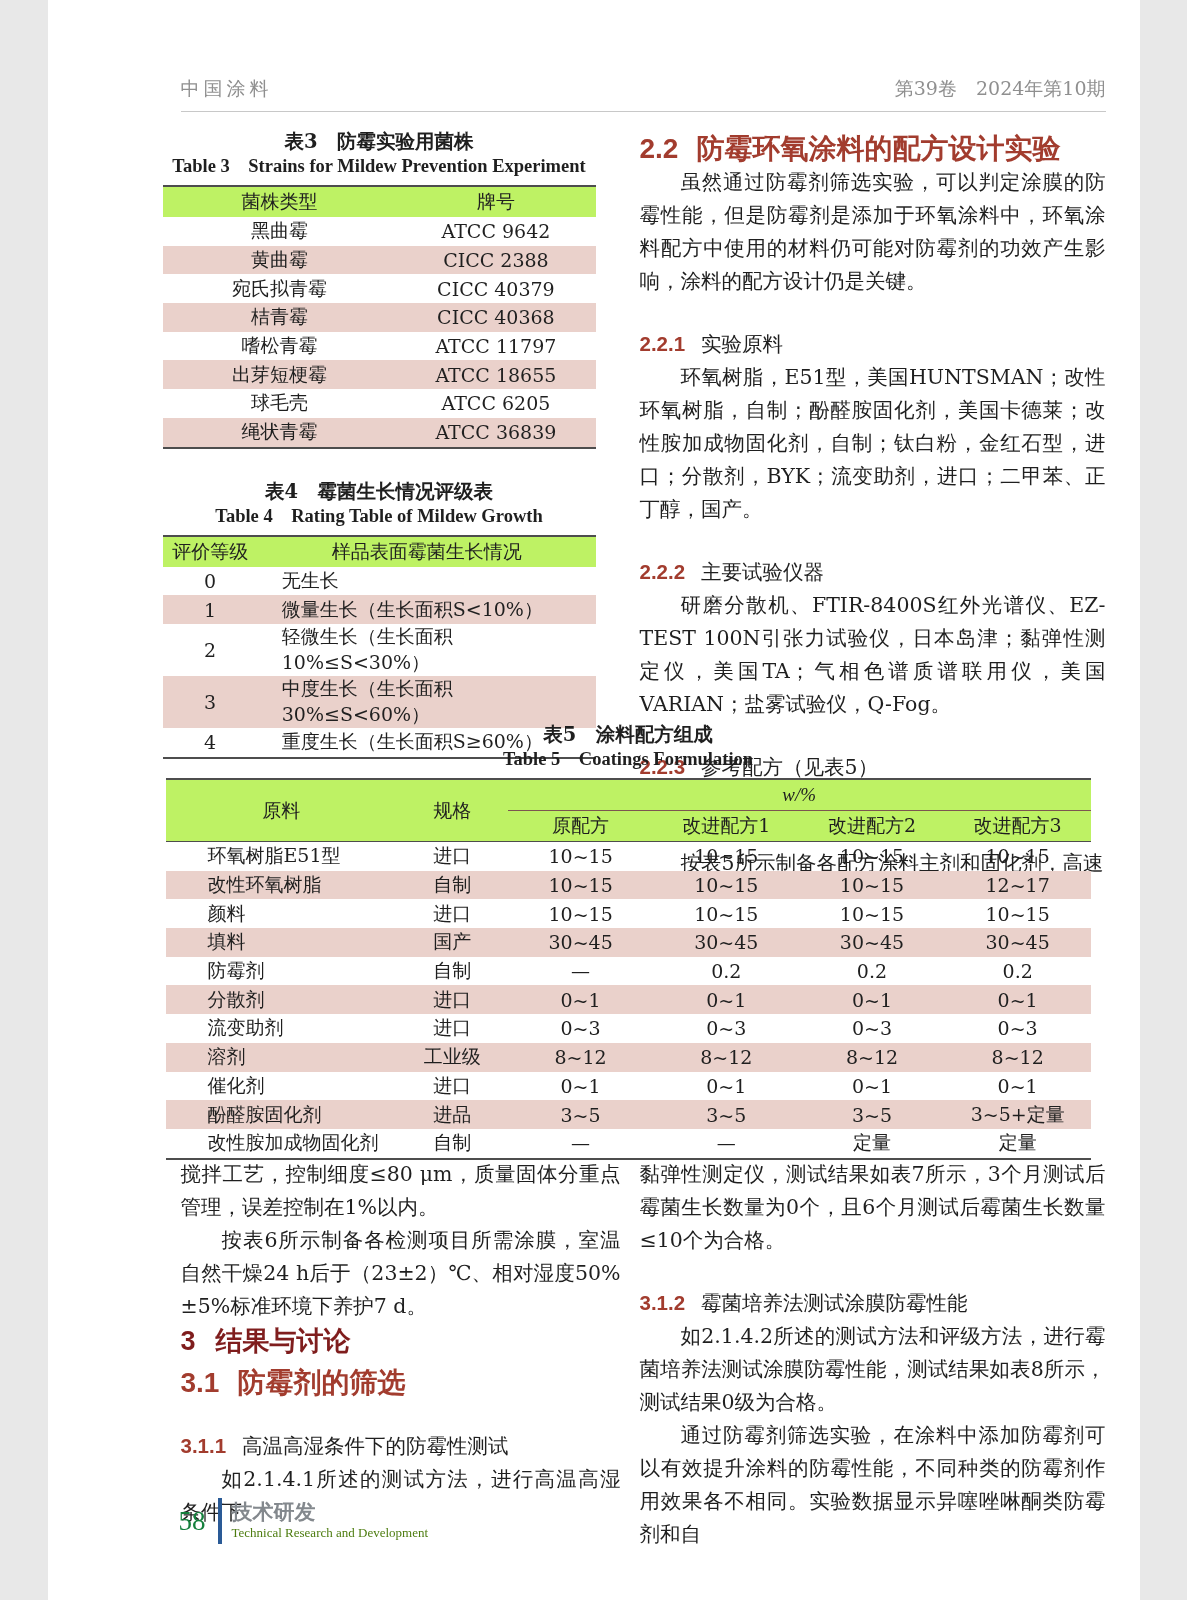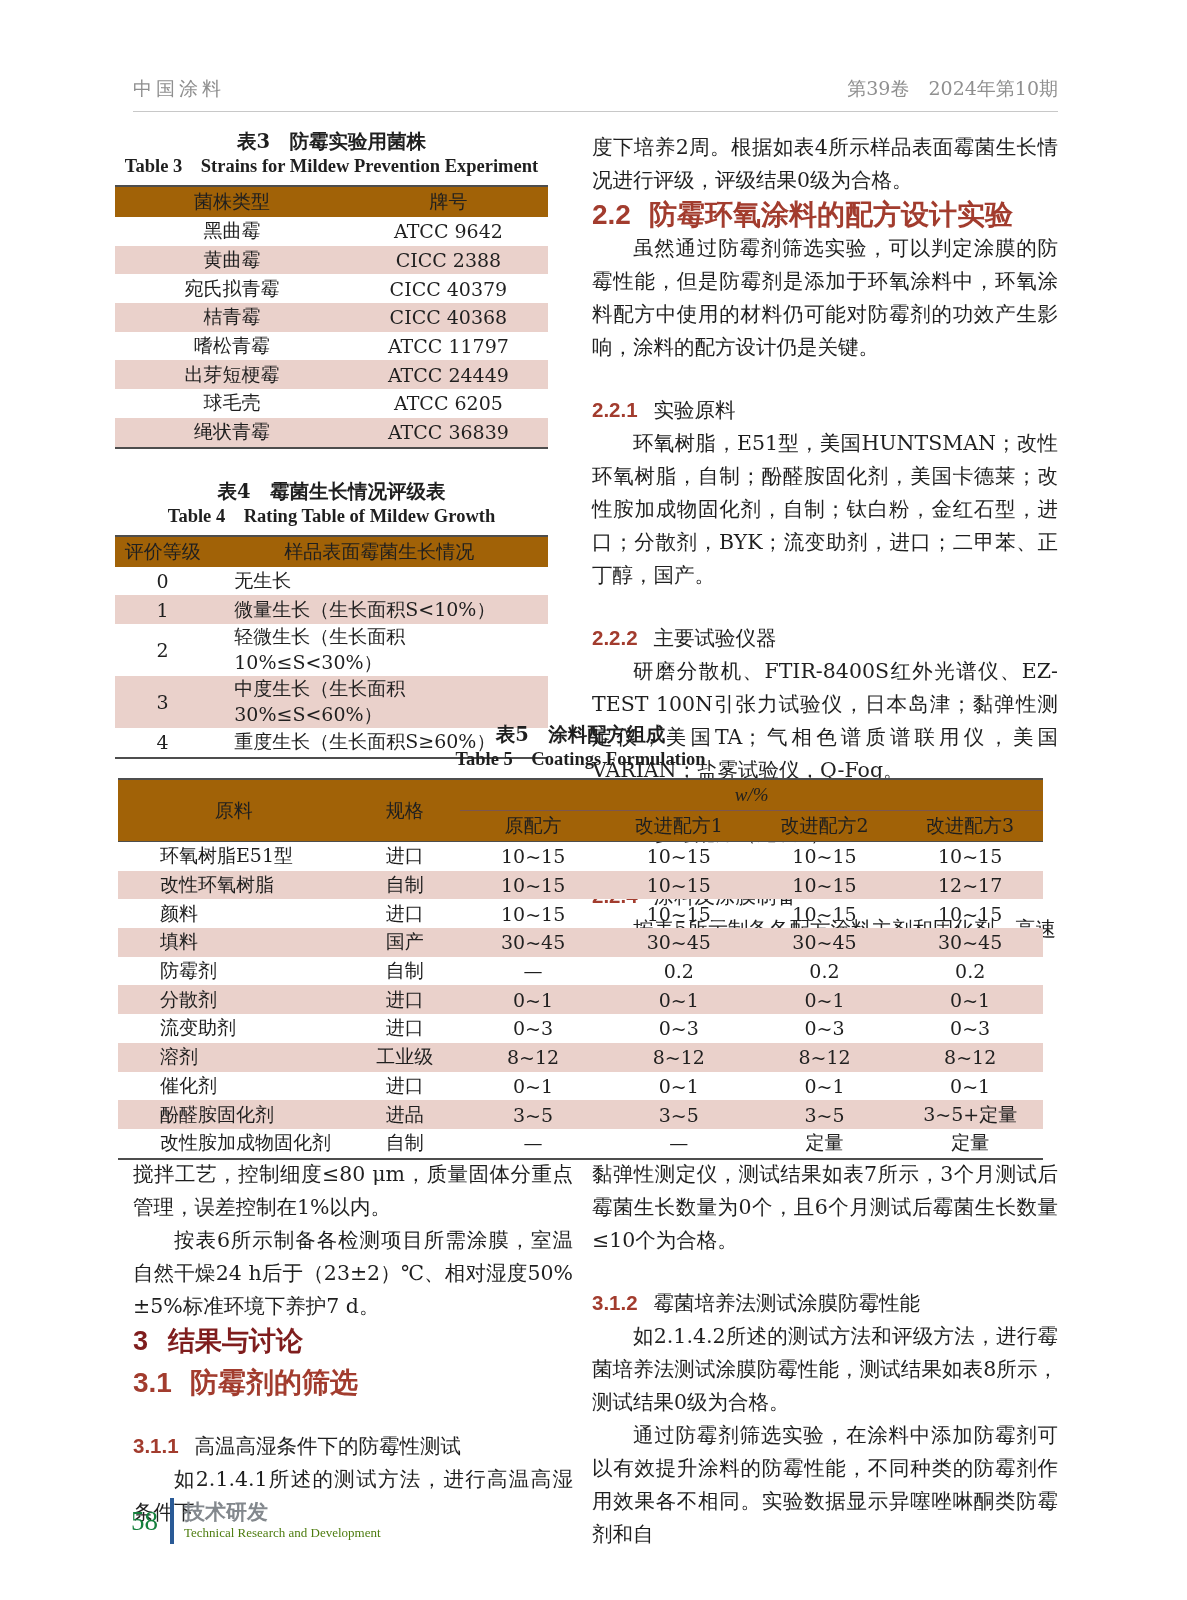--- a/index.html
+++ b/index.html
@@ -1,17 +1,17 @@
 <!DOCTYPE html>
 <html><head>
 <meta charset="utf-8">
 <style>
   html,body { margin:0; padding:0; background:#e8e8e8; }
   .page {
-    position:relative; width:1187px; height:1600px; margin:0 auto;
+    position:relative; width:1092px; height:1600px; margin:0 auto;
     background:#ffffff; overflow:hidden;
     font-family:"DejaVu Serif","Liberation Serif",serif;
     color:#1f1f1f;
   }
   
   .pg-header {
     position:absolute; left:133px; top:76px; width:925px;
     display:flex; justify-content:space-between; align-items:flex-end;
     border-bottom:1px solid #c8c8c8; padding-bottom:9px;
     color:#8f8f8f; font-size:19px;
@@ -26,21 +26,21 @@
   .h-sub .num { color:#a23c2e; font-family:"Liberation Sans",sans-serif; font-weight:bold; margin-right:16px; }
   .h-big { color:#7f1d1d; font-weight:bold; font-size:27px; line-height:36px; margin-bottom:6px; }
   .h-big .num { font-family:"Liberation Sans",sans-serif; margin-right:20px; }
   
   .tbl-title-cn { text-align:center; font-weight:bold; font-size:19.5px; line-height:24px; }
   .tbl-title-en { text-align:center; font-weight:bold; font-size:18.5px; line-height:24px; margin-bottom:7px; font-family:"Liberation Serif",serif; }
   table { border-collapse:collapse; width:100%; font-size:19px; color:#1f1f1f; }
   .paper-tbl { border-top:2px solid #4d4d4d; border-bottom:2px solid #4d4d4d; }
   .paper-tbl th { font-weight:normal; }
   .paper-tbl th, .paper-tbl td { height:28.7px; padding:0; text-align:center; }
-  .paper-tbl tr.hd { background:#a16207; }
+  .paper-tbl tr.hd { background:#bef264; }
   .paper-tbl tr.hd th { height:30px; }
   .paper-tbl tr.alt { background:#ead1cb; }
   
   .t4 td.desc, .t4 th.desc-hd { text-align:left; padding-left:24px; }
   .t4 th.desc-hd { text-align:center; padding-left:0; }
   
   .t5 th, .t5 td { height:28.7px; }
   .t5 .mat { text-align:left; padding-left:42px; }
   .t5 tr.hd th { border-bottom:1.5px solid #4d4d4d; }
   .t5 th.wcell { border-bottom:1px solid #7c5650 !important; font-style:italic; height:27px; font-family:"Liberation Serif",serif; }
@@ -100,21 +100,21 @@
         <tr class="alt">
               <td>桔青霉</td>
               <td>CICC 40368</td>
             </tr>
         <tr>
               <td>嗜松青霉</td>
               <td>ATCC 11797</td>
             </tr>
         <tr class="alt">
               <td>出芽短梗霉</td>
-              <td>ATCC 24449</td>
+              <td>ATCC 18655</td>
             </tr>
         <tr>
               <td>球毛壳</td>
               <td>ATCC 6205</td>
             </tr>
         <tr class="alt">
               <td>绳状青霉</td>
               <td>ATCC 36839</td>
             </tr>
       </tbody>
@@ -153,21 +153,20 @@
         <tr>
               <td>4</td>
               <td class="desc">重度生长（生长面积S≥60%）</td>
             </tr>
       </tbody>
         </table>
     </div>
   </div>
 
   <div class="abs top-right">
-    <p>度下培养2周。根据如表4所示样品表面霉菌生长情况进行评级，评级结果0级为合格。</p>
     <div class="h-sec">
       <span class="num">2.2</span><span>防霉环氧涂料的配方设计实验</span>
     </div>
     <p class="ind">虽然通过防霉剂筛选实验，可以判定涂膜的防霉性能，但是防霉剂是添加于环氧涂料中，环氧涂料配方中使用的材料仍可能对防霉剂的功效产生影响，涂料的配方设计仍是关键。</p>
     <div class="h-sub">
       <span class="num">2.2.1</span><span>实验原料</span>
     </div>
     <p class="ind">环氧树脂，E51型，美国HUNTSMAN；改性环氧树脂，自制；酚醛胺固化剂，美国卡德莱；改性胺加成物固化剂，自制；钛白粉，金红石型，进口；分散剂，BYK；流变助剂，进口；二甲苯、正丁醇，国产。</p>
     <div class="h-sub">
       <span class="num">2.2.2</span><span>主要试验仪器</span>

